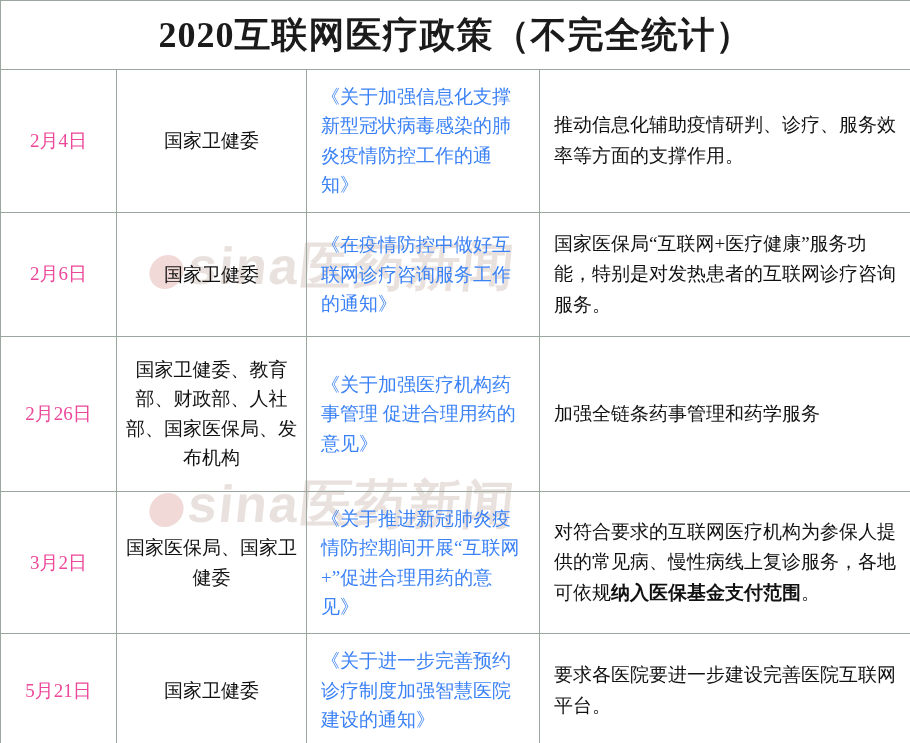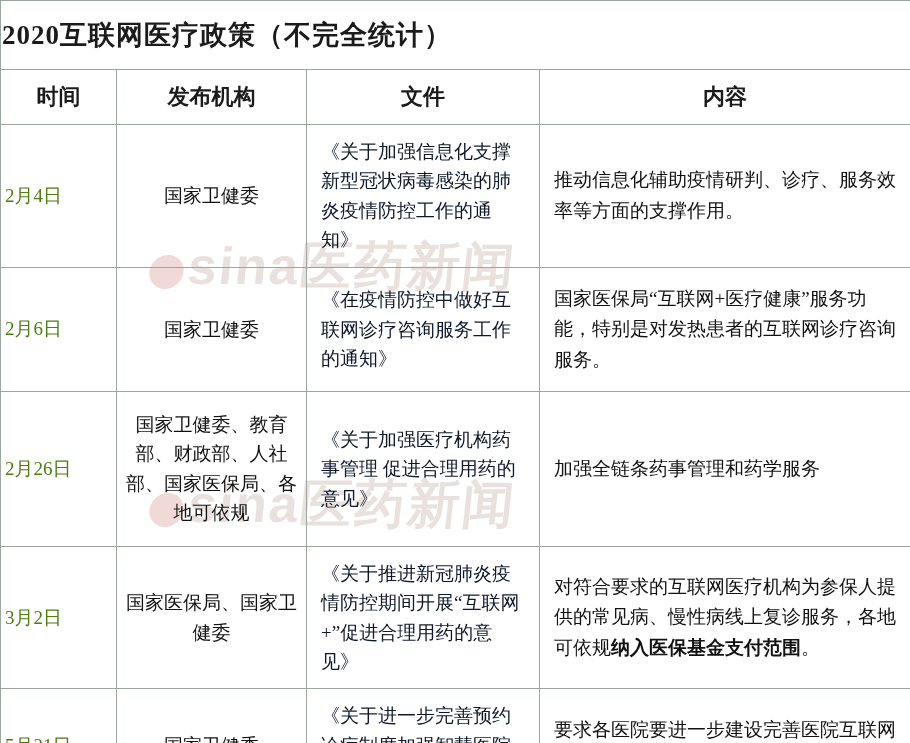--- a/index.html
+++ b/index.html
@@ -60,55 +60,55 @@
     table-layout: fixed;
   }
   table.policy-table td, table.policy-table th {
     border: 1px solid #9aa79f;
     vertical-align: middle;
     background: transparent;
   }
 
   .title-cell {
     background: #cfdcd2;
-    text-align: left;
-    font-size: 27px;
+    text-align: center;
+    font-size: 36px;
     font-weight: bold;
     color: #1b1b1b;
     height: 66px;
     letter-spacing: 1px;
     margin-left: 32px;
   }
 
   .head-cell {
     background: #cfdcd2;
     text-align: center;
     font-size: 22px;
     font-weight: bold;
     color: #1b1b1b;
     height: 52px;
   }
 
   td.c-time {
-    text-align: left;
+    text-align: center;
     font-size: 19px;
-    color: #4d7c0f;
+    color: #ec4899;
     padding: 22px 4px;
   }
   td.c-org {
     text-align: center;
     font-size: 19px;
     color: #111;
     padding: 18px 8px;
     line-height: 1.55;
   }
   td.c-doc {
     text-align: left;
     font-size: 19px;
-    color: #0f172a;
+    color: #3b82f6;
     padding: 12px 14px;
     line-height: 1.55;
   }
   td.c-content {
     text-align: left;
     font-size: 19px;
     color: #111;
     padding: 16px 14px;
     line-height: 1.6;
   }
@@ -139,44 +139,38 @@
     <colgroup>
       <col class="col-time">
       <col class="col-org">
       <col class="col-doc">
       <col class="col-cont">
     </colgroup>
     <tbody>
       <tr>
         <td class="title-cell" colspan="4">2020互联网医疗政策（不完全统计）</td>
       </tr>
-      <tr>
-        <td class="head-cell">时间</td>
-        <td class="head-cell">发布机构</td>
-        <td class="head-cell">文件</td>
-        <td class="head-cell">内容</td>
-      </tr>
 
       <tr class="r1">
         <td class="c-time">2月4日</td>
         <td class="c-org">国家卫健委</td>
         <td class="c-doc">《关于加强信息化支撑新型冠状病毒感染的肺炎疫情防控工作的通知》</td>
         <td class="c-content">推动信息化辅助疫情研判、诊疗、服务效率等方面的支撑作用。</td>
       </tr>
 
       <tr class="r2">
         <td class="c-time">2月6日</td>
         <td class="c-org">国家卫健委</td>
         <td class="c-doc">《在疫情防控中做好互联网诊疗咨询服务工作的通知》</td>
         <td class="c-content">国家医保局“互联网+医疗健康”服务功能，特别是对发热患者的互联网诊疗咨询服务。</td>
       </tr>
 
       <tr class="r3">
         <td class="c-time">2月26日</td>
-        <td class="c-org">国家卫健委、教育部、财政部、人社部、国家医保局、各地可依规</td>
+        <td class="c-org">国家卫健委、教育部、财政部、人社部、国家医保局、发布机构</td>
         <td class="c-doc">《关于加强医疗机构药事管理 促进合理用药的意见》</td>
         <td class="c-content">加强全链条药事管理和药学服务</td>
       </tr>
 
       <tr class="r4">
         <td class="c-time">3月2日</td>
         <td class="c-org">国家医保局、国家卫健委</td>
         <td class="c-doc">《关于推进新冠肺炎疫情防控期间开展“互联网+”促进合理用药的意见》</td>
         <td class="c-content"><span>对符合要求的互联网医疗机构为参保人提供的常见病、慢性病线上复诊服务，各地可依规</span><b>纳入医保基金支付范围</b><span>。</span></td>
       </tr>

